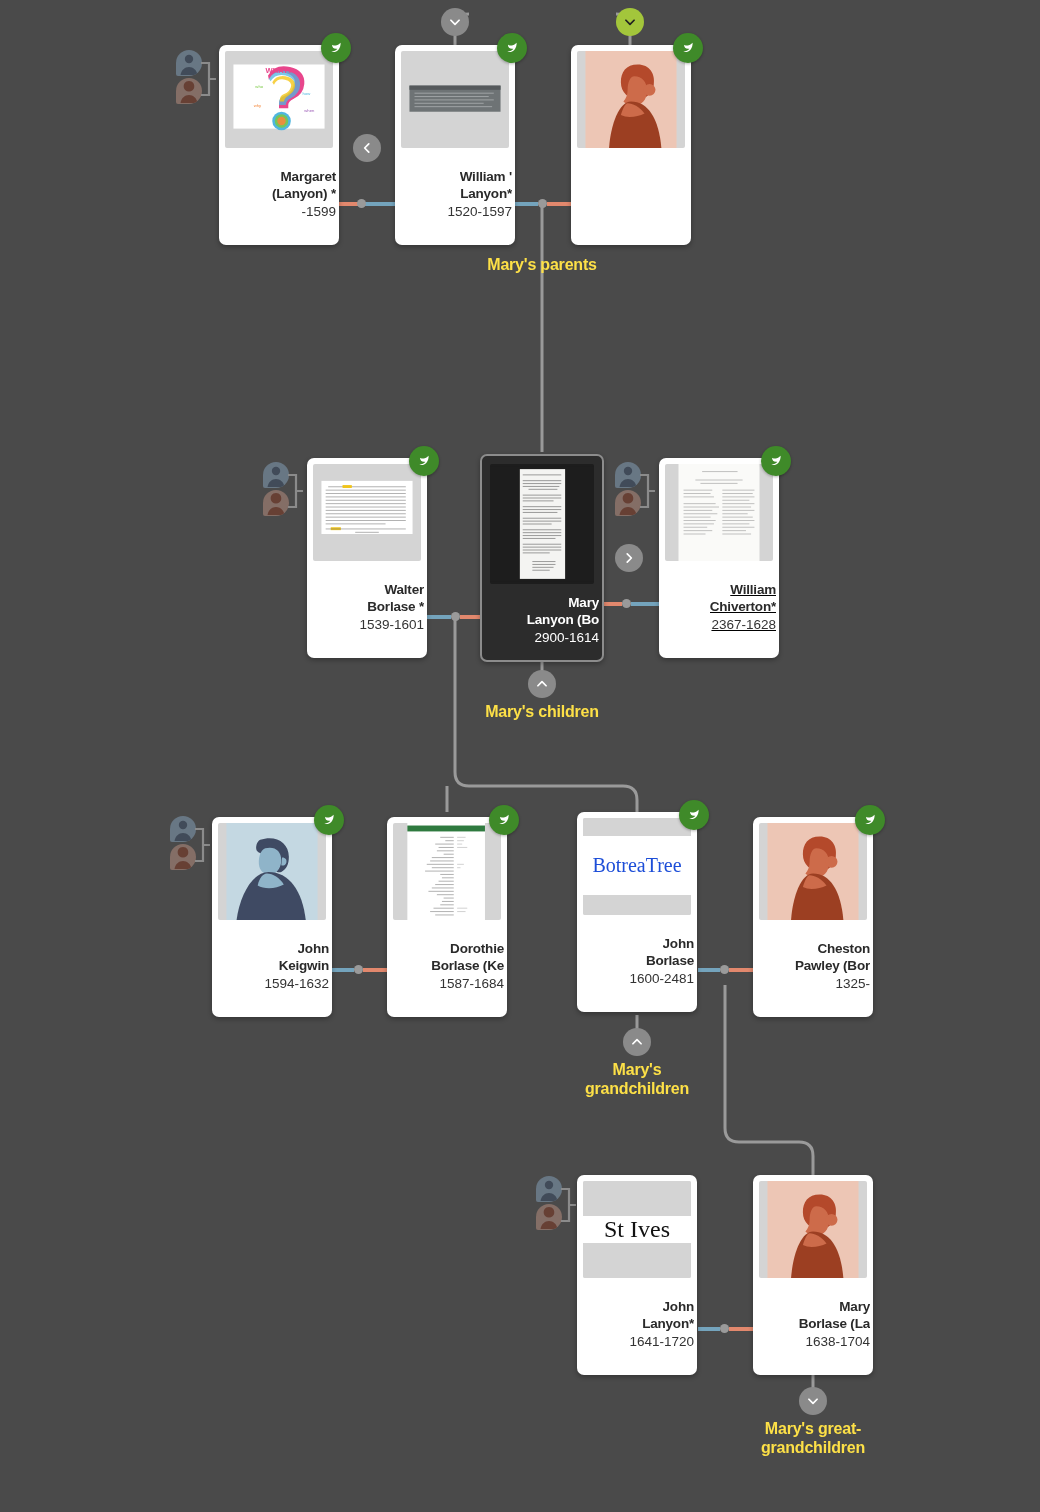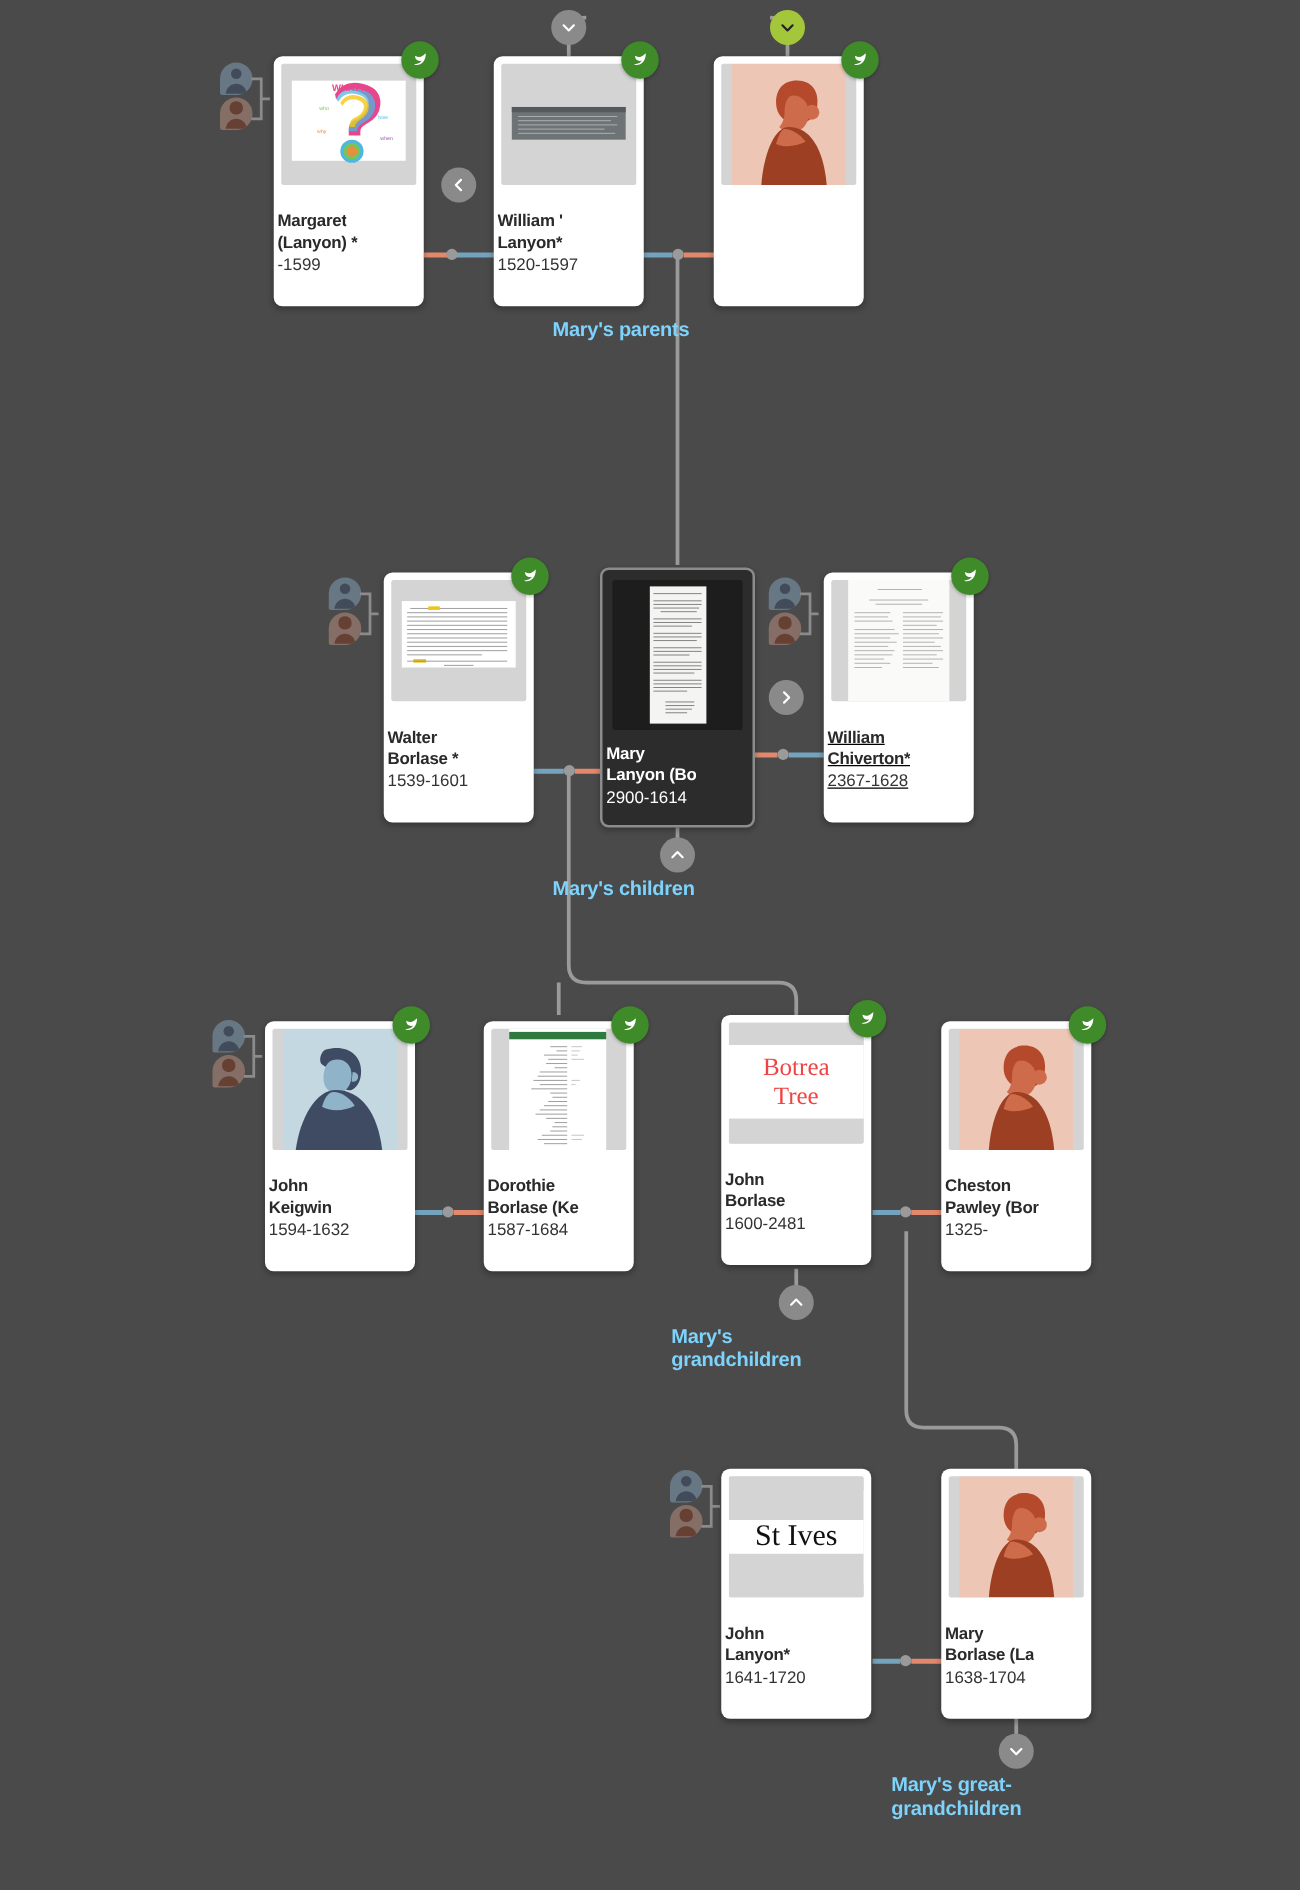--- a/index.html
+++ b/index.html
@@ -37,23 +37,24 @@
     overflow: hidden;
     position: relative;
     border-radius: 2px;
     flex: none;
   }
   .card.focus .thumb { background: #1d1d1d; margin: 8px 8px 0 8px; height: 120px; }
   .thumb svg, .thumb .inner { display: block; width: 100%; height: 100%; }
   .namebox {
     flex: 1;
     display: flex; flex-direction: column;
-    align-items: flex-start; justify-content: center;
+    align-items: flex-end; justify-content: center;
     padding: 2px 3px 6px 3px;
     text-align: center;
+    margin-left: 48px;
   }
   .pname {
     font-size: 13.5px; font-weight: bold; color: #2a2a2a;
     line-height: 17px; letter-spacing: -.2px;
     white-space: nowrap; overflow: hidden;
   }
   .pdates { font-size: 13.5px; color: #333; line-height: 18px; margin-top: 1px; }
   .card.focus .pname, .card.focus .pdates { color: #ffffff; }
 
   
@@ -90,22 +91,22 @@
     background: #8a8a8a;
     display: flex; align-items: center; justify-content: center;
     z-index: 12; border: none; cursor: pointer; padding: 0;
   }
   .rbtn.green { background: #a3c63b; }
   .rbtn svg { width: 14px; height: 14px; }
 
   
   .glabel {
     position: absolute;
-    color: #7dd3fc; font-size: 16px; font-weight: bold;
-    line-height: 19px; text-align: left;
+    color: #fde047; font-size: 16px; font-weight: bold;
+    line-height: 19px; text-align: center;
     z-index: 11; letter-spacing: -.2px;
   }
 
   
   .mdot {
     position: absolute; width: 9px; height: 9px; border-radius: 50%;
     background: #9a9a9a; z-index: 13;
   }
   
   .mbar { position: absolute; height: 4px; z-index: 8; }
@@ -597,21 +598,21 @@
 
   <div class="card" style="left:577px;top:812px;">
     <div class="leaf">
       <svg viewBox="0 0 24 24">
           <path d="M19 4c0 9-5 14-11 14-2 0-3-1-3-1 7 0 9-4 9-4-5 1-8-2-8-6 0 0 3 2 7 1 3-1 6-4 6-4z" fill="#ffffff"></path>
         </svg>
     </div>
     <div class="thumb">
       <div class="inner" style="background:#d4d4d4;display:flex;flex-direction:column;">
         <div style="height:18px;background:#d4d4d4;"></div>
-        <div style="flex:1;background:#ffffff;display:flex;flex-direction:column;align-items:center;justify-content:center;font-family:'Liberation Serif',serif;font-size:20px;color:#ef4444;line-height:23px;">
+        <div style="flex:1;background:#ffffff;display:flex;flex-direction:row;align-items:center;justify-content:center;font-family:'Liberation Serif',serif;font-size:20px;color:#1d4ed8;line-height:23px;">
           <span>Botrea</span>
           <span>Tree</span>
         </div>
         <div style="height:20px;background:#d4d4d4;"></div>
       </div>
     </div>
     <div class="namebox">
       <div class="pname">John</div>
       <div class="pname">Borlase</div>
       <div class="pdates">1600-2481</div>

